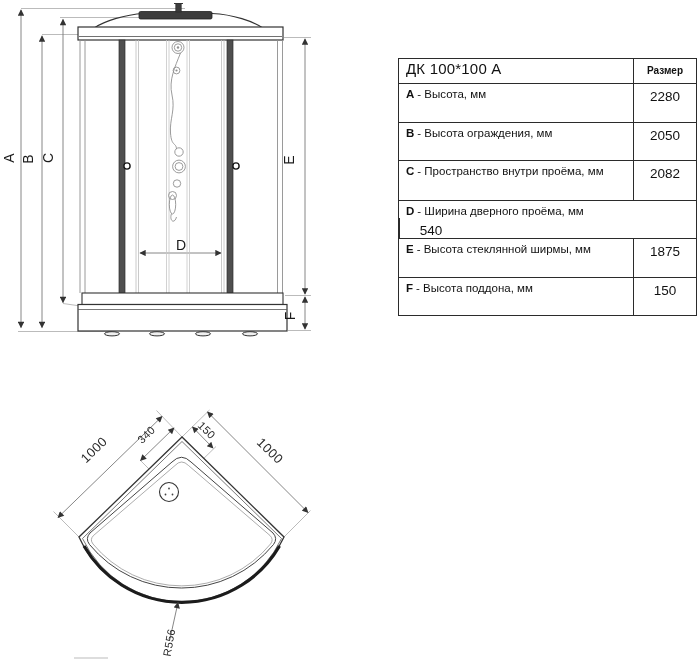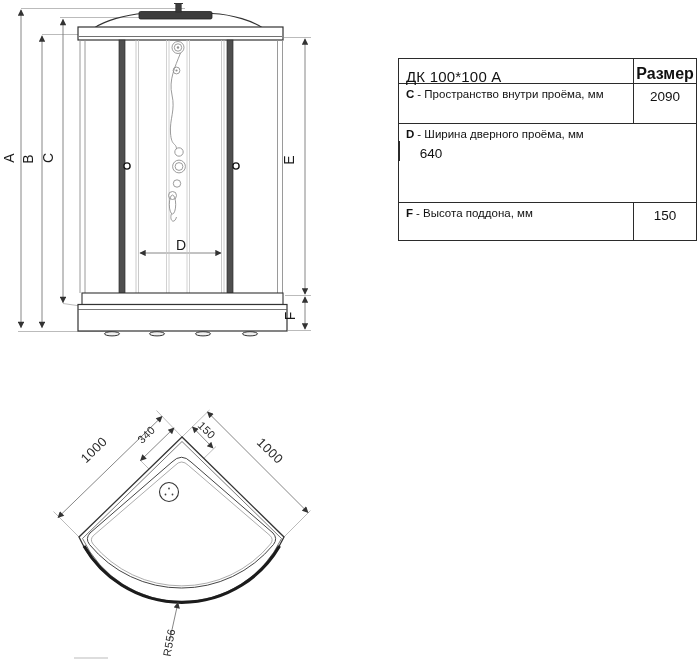--- a/index.html
+++ b/index.html
@@ -20,21 +20,21 @@
 
   
   .spec-table{position:absolute;left:398px;top:58px;width:297px;
               border:1.5px solid #2b2b2b;background:#fff;color:#111;}
   .spec-row{display:flex;border-top:1px solid #2b2b2b;}
   .spec-row:first-child{border-top:none;}
   .cell-l{flex:1;padding:4px 4px 0 7px;font-size:11.5px;line-height:13px;}
   .cell-r{width:62px;border-left:1px solid #2b2b2b;text-align:center;
           padding-top:5px;font-size:13.5px;}
   .hdr .cell-l{font-size:15px;padding-top:3px;letter-spacing:.2px;}
-  .hdr .cell-r{font-size:16px;font-weight:bold;padding-top:6px;}
+  .hdr .cell-r{font-size:10px;font-weight:bold;padding-top:6px;}
   .rkey{font-weight:bold;margin-right:3px;}
 </style>
 </head>
 <body>
 
 <div class="stage">
 
 <svg width="700" height="661" viewBox="0 0 700 661">
   <defs>
     <marker id="ar" viewBox="0 0 10 10" refX="9" refY="5" markerWidth="9" markerHeight="7" orient="auto-start-reverse">
@@ -161,31 +161,43 @@
     <text class="dimsmall" transform="translate(149,437.5) rotate(-44)" text-anchor="middle">340</text>
     <text class="dimsmall" transform="translate(204,433) rotate(44)" text-anchor="middle">150</text>
     <text class="dimnum" transform="translate(267,454) rotate(44)" text-anchor="middle">1000</text>
     <text class="dimsmall" transform="translate(170.5,657) rotate(-80)">R556</text>
 
     <path class="ext" d="M74,658 H108" stroke="#d4d4d4" stroke-width="1.6"></path>
   </g>
 </svg>
 
   <div class="spec-table">
-    <div class="spec-row hdr" style="height:24px;align-items:flex-end;">
+    <div class="spec-row hdr" style="height:24px;">
       <div class="cell-l">ДК 100*100 А</div>
       <div class="cell-r">Размер</div>
     </div>
+    <div class="spec-row" style="height:38px;">
+      <div class="cell-l"><span class="rkey">A</span><span>- Высота, мм</span></div>
+      <div class="cell-r">2280</div>
+    </div>
+    <div class="spec-row" style="height:37px;">
+      <div class="cell-l"><span class="rkey">B</span><span>- Высота ограждения, мм</span></div>
+      <div class="cell-r">2050</div>
+    </div>
     <div class="spec-row" style="height:39px;">
       <div class="cell-l"><span class="rkey">C</span><span>- Пространство внутри проёма, мм</span></div>
-      <div class="cell-r">2090</div>
+      <div class="cell-r">2082</div>
     </div>
     <div class="spec-row" style="height:37px;flex-direction:column;">
       <div class="cell-l"><span class="rkey">D</span><span>- Ширина дверного проёма, мм</span></div>
-      <div class="cell-r">640</div>
-    </div>
-    <div class="spec-row" style="height:37px;margin-top:41px;">
+      <div class="cell-r">540</div>
+    </div>
+    <div class="spec-row" style="height:38px;">
+      <div class="cell-l"><span class="rkey">E</span><span>- Высота стеклянной ширмы, мм</span></div>
+      <div class="cell-r">1875</div>
+    </div>
+    <div class="spec-row" style="height:37px;">
       <div class="cell-l"><span class="rkey">F</span><span>- Высота поддона, мм</span></div>
       <div class="cell-r">150</div>
     </div>
   </div>
 
 </div>
 
 </body></html>

